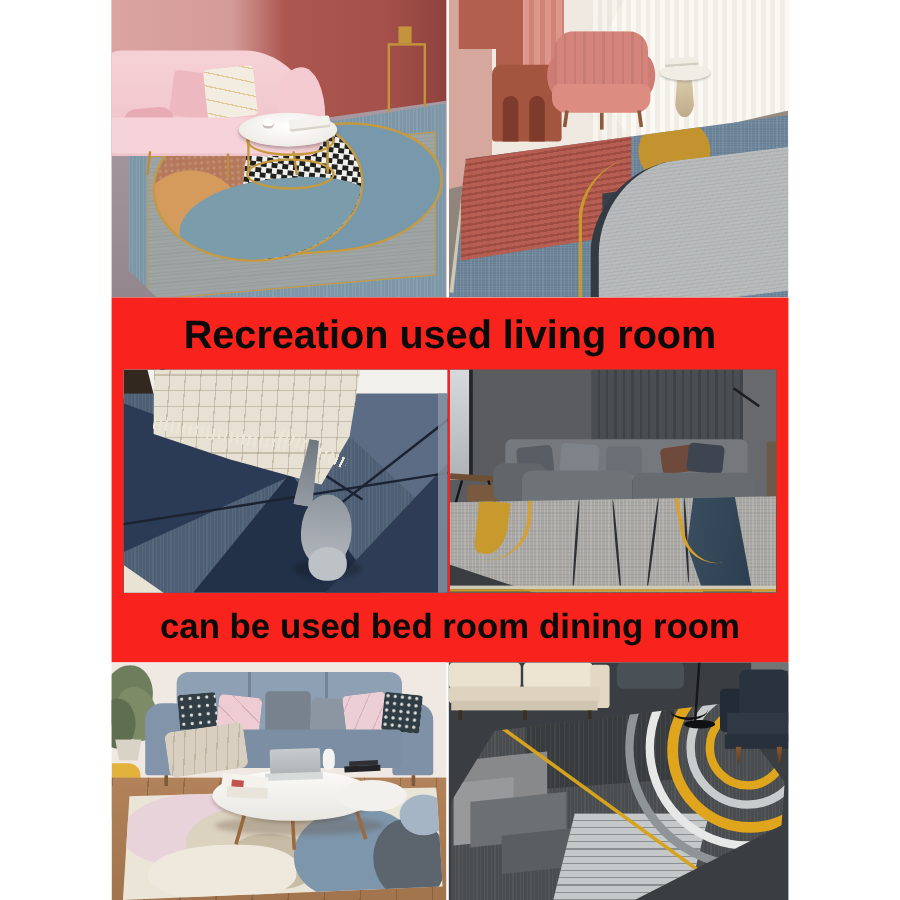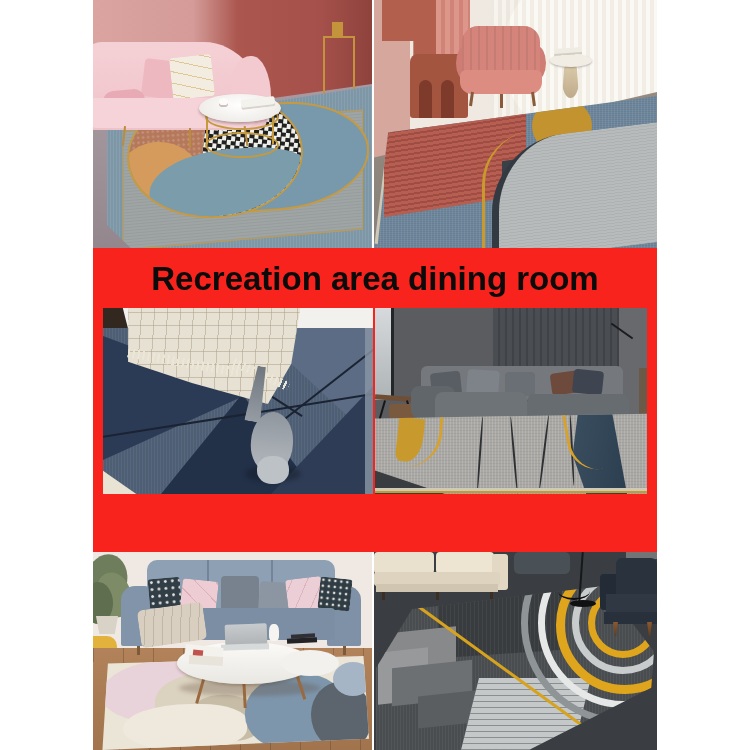--- a/index.html
+++ b/index.html
@@ -314,21 +314,21 @@
       <div class="abs p2-chair-seat"></div>
       <div class="abs p2-chair-leg p2-cl1"></div>
       <div class="abs p2-chair-leg p2-cl2"></div>
       <div class="abs p2-chair-leg p2-cl3"></div>
       <div class="abs p2-table-stem"></div>
       <div class="abs p2-table-top"></div>
       <div class="abs p2-books"></div>
     </div>
 
     <div class="redsec">
-      <div class="banner b1">Recreation area dining room</div>
+      <div class="banner b1">Recreation used living room</div>
 
       <div class="photo p3" aria-label="Grey cat walking on a navy geometric triangle rug beside a tasseled checkered tablecloth">
         <div class="abs p3-wall"></div>
         <div class="abs p3-appliance1"></div>
         <div class="abs p3-appliance2"></div>
         <div class="abs p3-door"></div>
         <div class="abs p3-rug">
           <div class="abs p3-t1"></div>
           <div class="abs p3-t3"></div>
           <div class="abs p3-t2"></div>
@@ -379,20 +379,21 @@
           <div class="abs p4-wavy p4-w2"></div>
           <div class="abs p4-wavy p4-w3"></div>
           <div class="abs p4-wavy p4-w4"></div>
           <div class="abs p4-rug-teal"></div>
           <div class="abs p4-rug-tealgold"></div>
           <div class="abs p4-rug-bottom"></div>
           <div class="abs p4-rug-bottomgold"></div>
         </div>
       </div>
 
+      <div class="banner b2">can be used bed room dining room</div>
     </div>
 
     <div class="photo p5" aria-label="Blue-grey sofa with pink cushions and oval coffee table on a pastel abstract blob rug">
       <div class="abs p5-plant1"></div>
       <div class="abs p5-plant2"></div>
       <div class="abs p5-plant3"></div>
       <div class="abs p5-pot"></div>
       <div class="abs p5-chair-yellow"></div>
       <div class="abs p5-chair-leg"></div>
       <div class="abs p5-back"></div>

